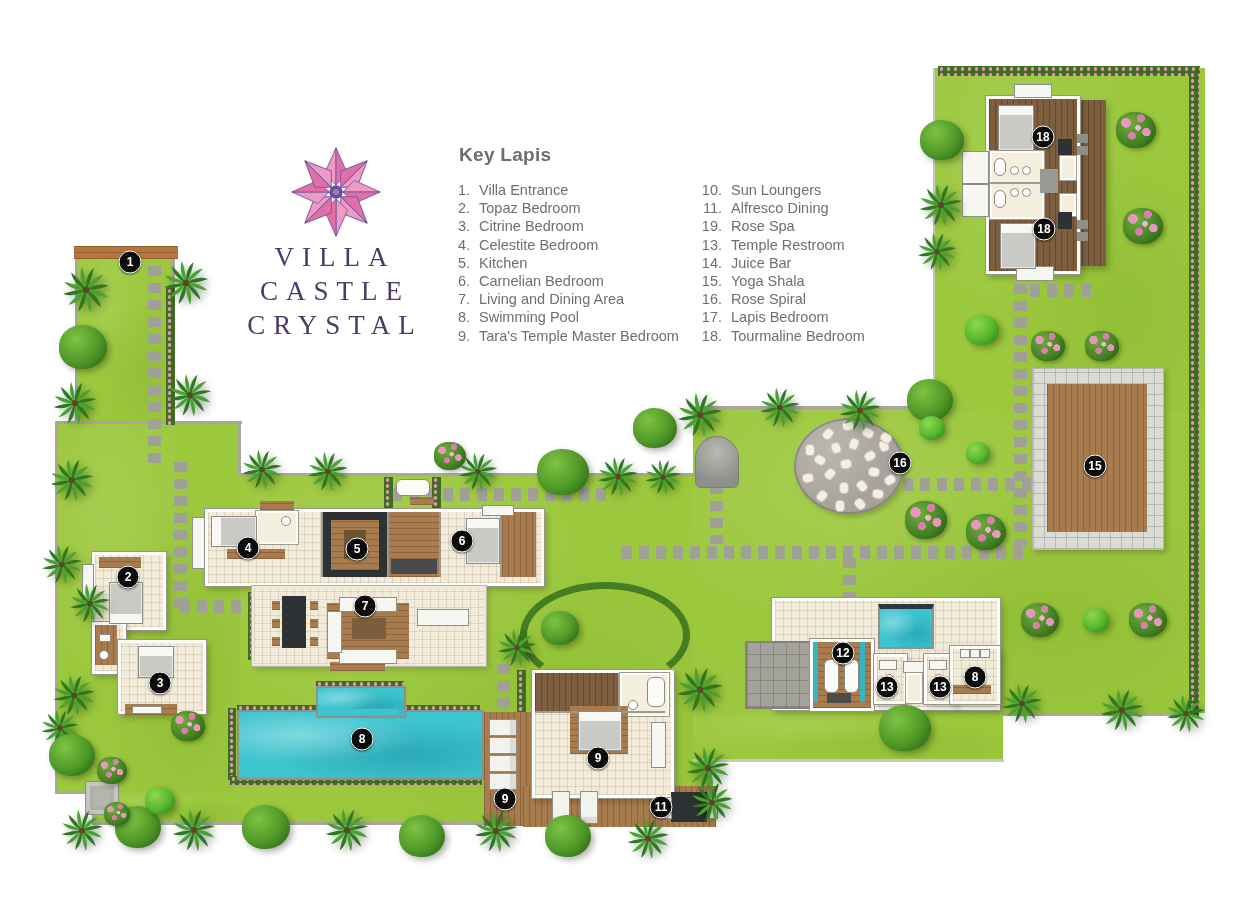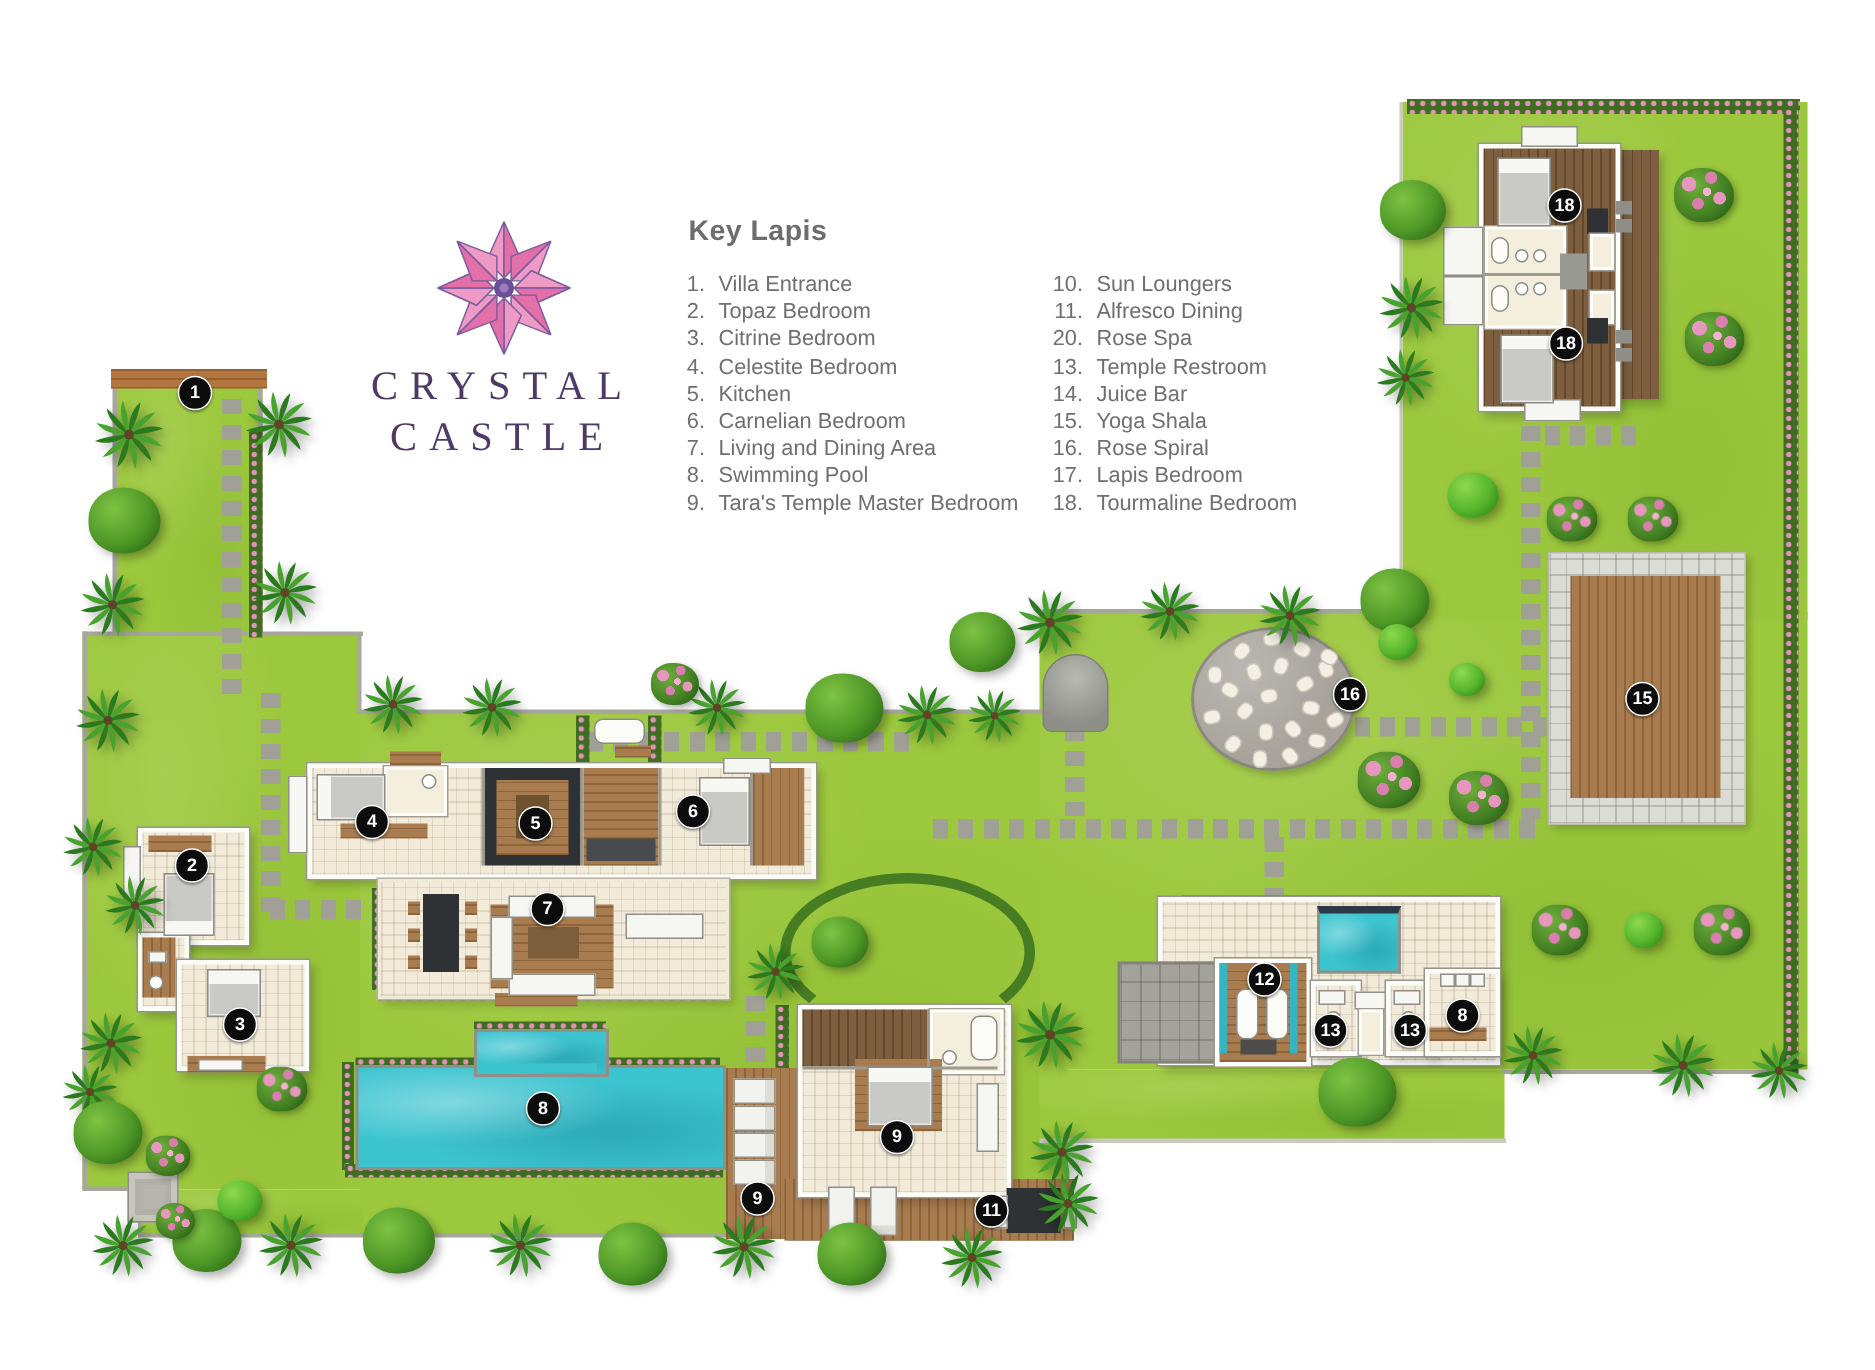--- a/index.html
+++ b/index.html
@@ -166,21 +166,21 @@
   <div id="keycol2" class="keycol">
       <div class="krow">
         <span class="knum">10.</span>
         <span>Sun Loungers</span>
       </div>
       <div class="krow">
         <span class="knum">11.</span>
         <span>Alfresco Dining</span>
       </div>
       <div class="krow">
-        <span class="knum">20.</span>
+        <span class="knum">19.</span>
         <span>Rose Spa</span>
       </div>
       <div class="krow">
         <span class="knum">13.</span>
         <span>Temple Restroom</span>
       </div>
       <div class="krow">
         <span class="knum">14.</span>
         <span>Juice Bar</span>
       </div>
@@ -218,22 +218,23 @@
         <path d="M0,-46 L12,-19 L0,-7 Z" fill="#ef9ac4" transform="rotate(225)" stroke="#7a5b9e" stroke-width="1"></path>
         <path d="M0,-46 L-12,-19 L0,-7 Z" fill="#ef9ac4" transform="rotate(270)" stroke="#7a5b9e" stroke-width="1"></path>
         <path d="M0,-46 L12,-19 L0,-7 Z" fill="#e26fa8" transform="rotate(270)" stroke="#7a5b9e" stroke-width="1"></path>
         <path d="M0,-46 L-12,-19 L0,-7 Z" fill="#e26fa8" transform="rotate(315)" stroke="#7a5b9e" stroke-width="1"></path>
         <path d="M0,-46 L12,-19 L0,-7 Z" fill="#ef9ac4" transform="rotate(315)" stroke="#7a5b9e" stroke-width="1"></path>
       </g>
     <circle r="7" fill="#6b4f94"></circle>
       <circle r="3.2" fill="#9a7cc0"></circle>
   </svg>
   <div class="logo-text">
+    <div>VILLA</div>
+    <div>CASTLE</div>
     <div>CRYSTAL</div>
-    <div>CASTLE</div>
   </div>
 
   <div class="abs grass z1" style="left:78px;top:252px;width:97px;height:173px"></div>
   <div class="abs grass z1" style="left:55px;top:423px;width:185px;height:370px"></div>
   <div class="abs grass z1" style="left:240px;top:475px;width:472px;height:348px"></div>
   <div class="abs grass z1" style="left:92px;top:793px;width:150px;height:31px"></div>
   <div class="abs grass z1" style="left:693px;top:408px;width:512px;height:305px"></div>
   <div class="abs grass z1" style="left:693px;top:713px;width:310px;height:48px"></div>
   <div class="abs grass z1" style="left:935px;top:68px;width:270px;height:345px"></div>
 

